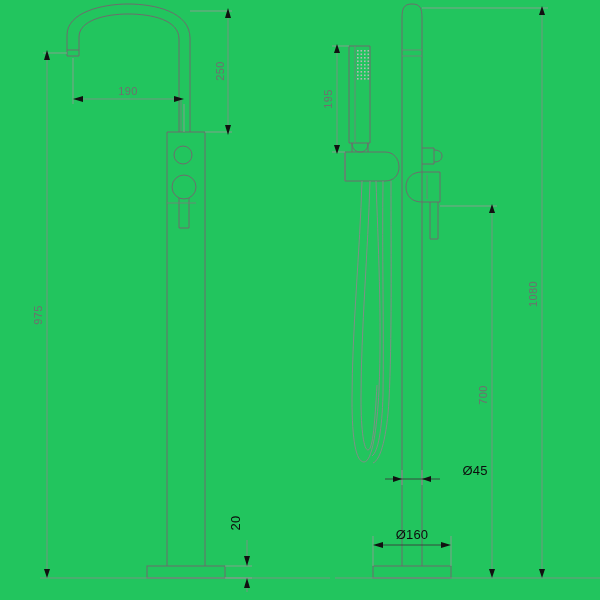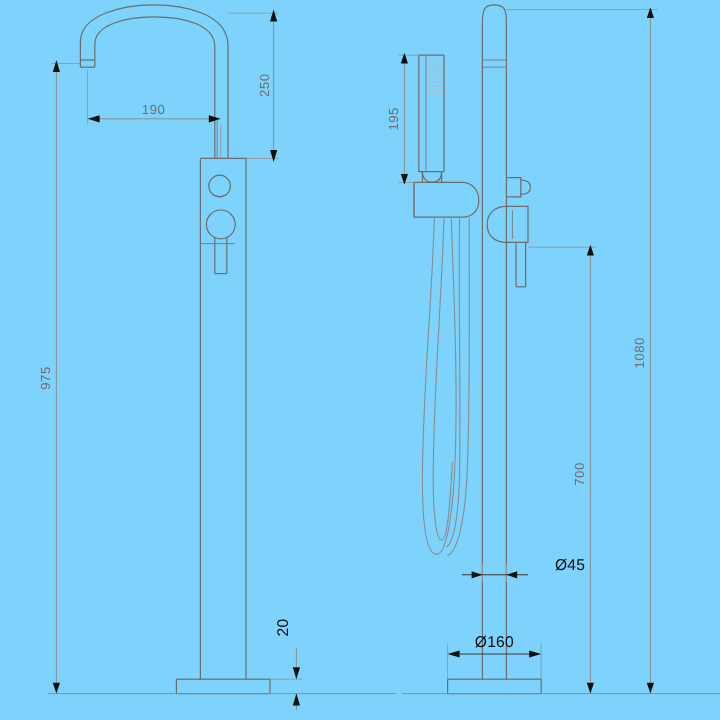--- a/index.html
+++ b/index.html
@@ -10,21 +10,21 @@
   body {
     width: 600px;
     height: 600px;
     font-family: "Liberation Sans", sans-serif;
     overflow: hidden;
   }
   #drawing-root {
     position: relative;
     width: 600px;
     height: 600px;
-    background: #7dd3fc;
+    background: #22c55e;
   }
   svg.cad {
     display: block;
     width: 600px;
     height: 600px;
   }
   .outline {
     fill: none;
     stroke: #6d6d6d;
     stroke-width: 1;

